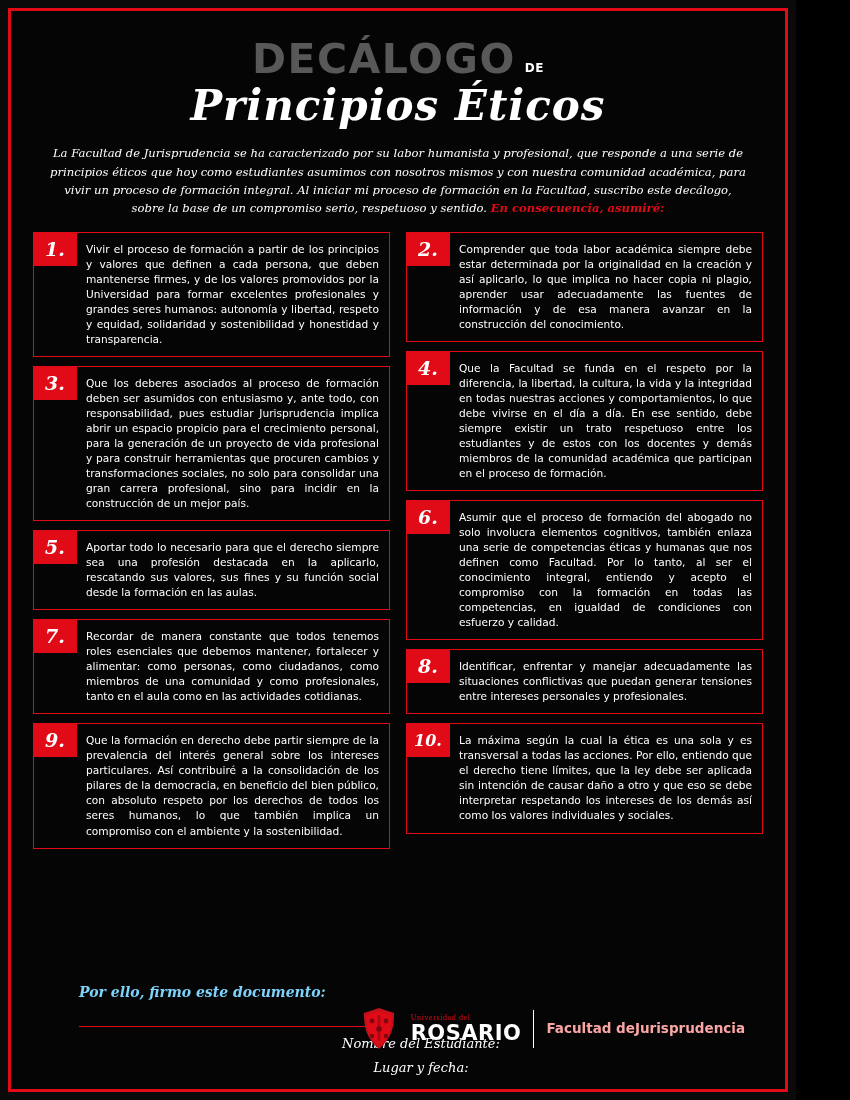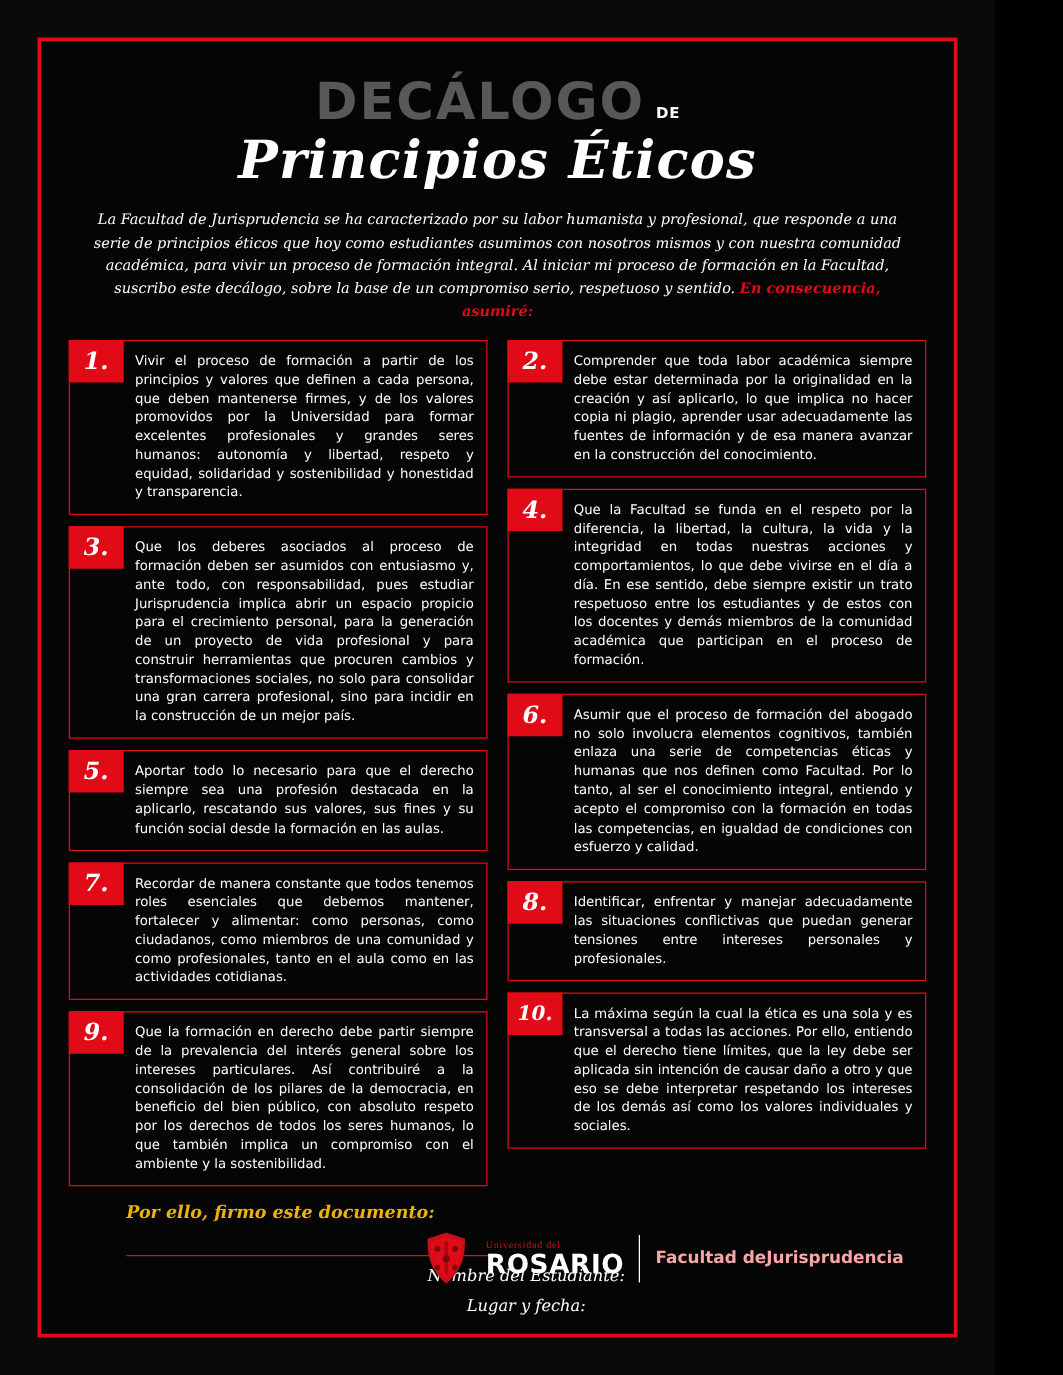--- a/index.html
+++ b/index.html
@@ -13,21 +13,21 @@
     overflow: hidden;
     font-family: "Liberation Sans", sans-serif;
     color: #ffffff;
   }
   .page {
     position: relative;
     width: 796px;
     height: 1100px;
     background: #0a0a0a;
     box-sizing: border-box;
-    padding: 30px;
+    padding: 8px;
   }
   .frame {
     position: relative;
     width: 100%;
     height: 100%;
     border: 3px solid #e10a17;
     box-sizing: border-box;
     background: #050505;
     padding: 14px 22px 10px 22px;
   }
@@ -135,21 +135,21 @@
     position: absolute;
     left: 22px;
     right: 22px;
     bottom: 14px;
   }
   .sign-line {
     font-family: "DejaVu Serif", serif;
     font-style: italic;
     font-weight: bold;
     font-size: 14px;
-    color: #eab308;
+    color: #7dd3fc;
     margin-left: 46px;
     margin-bottom: 26px;
   }
   .rule {
     height: 1px;
     background: #e10a17;
     margin-left: 46px;
     width: 300px;
   }
   .field {

